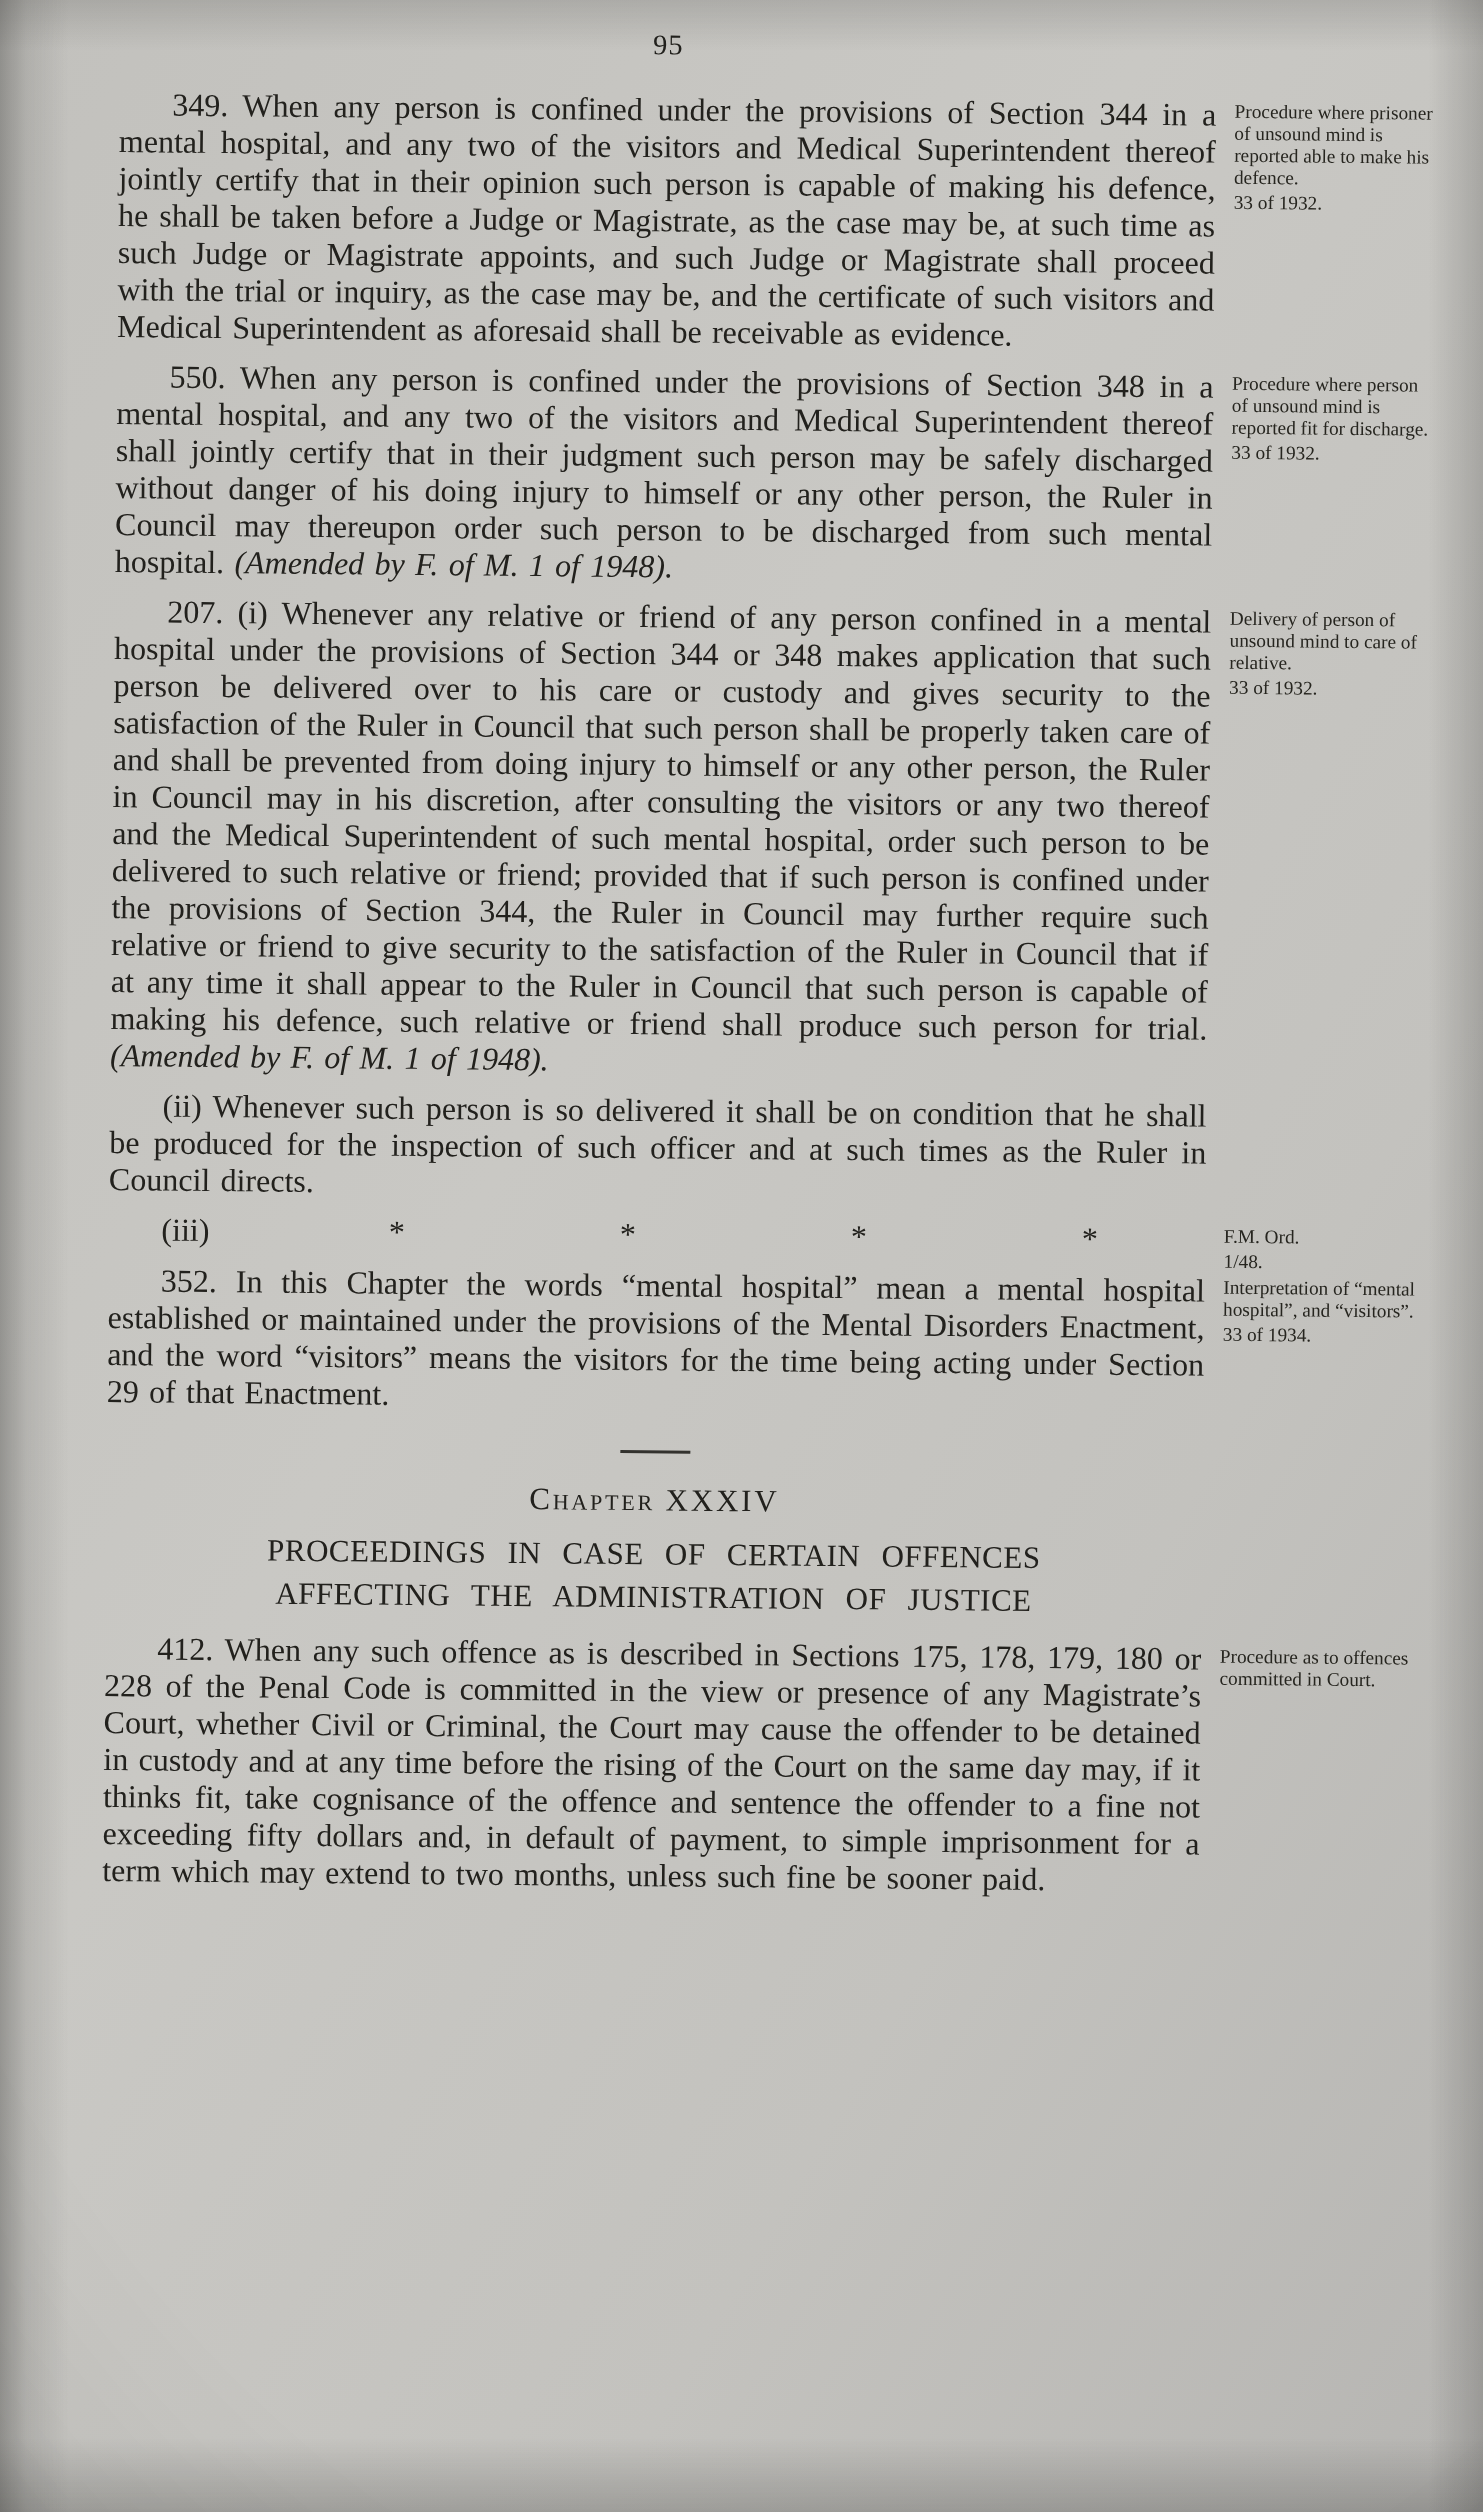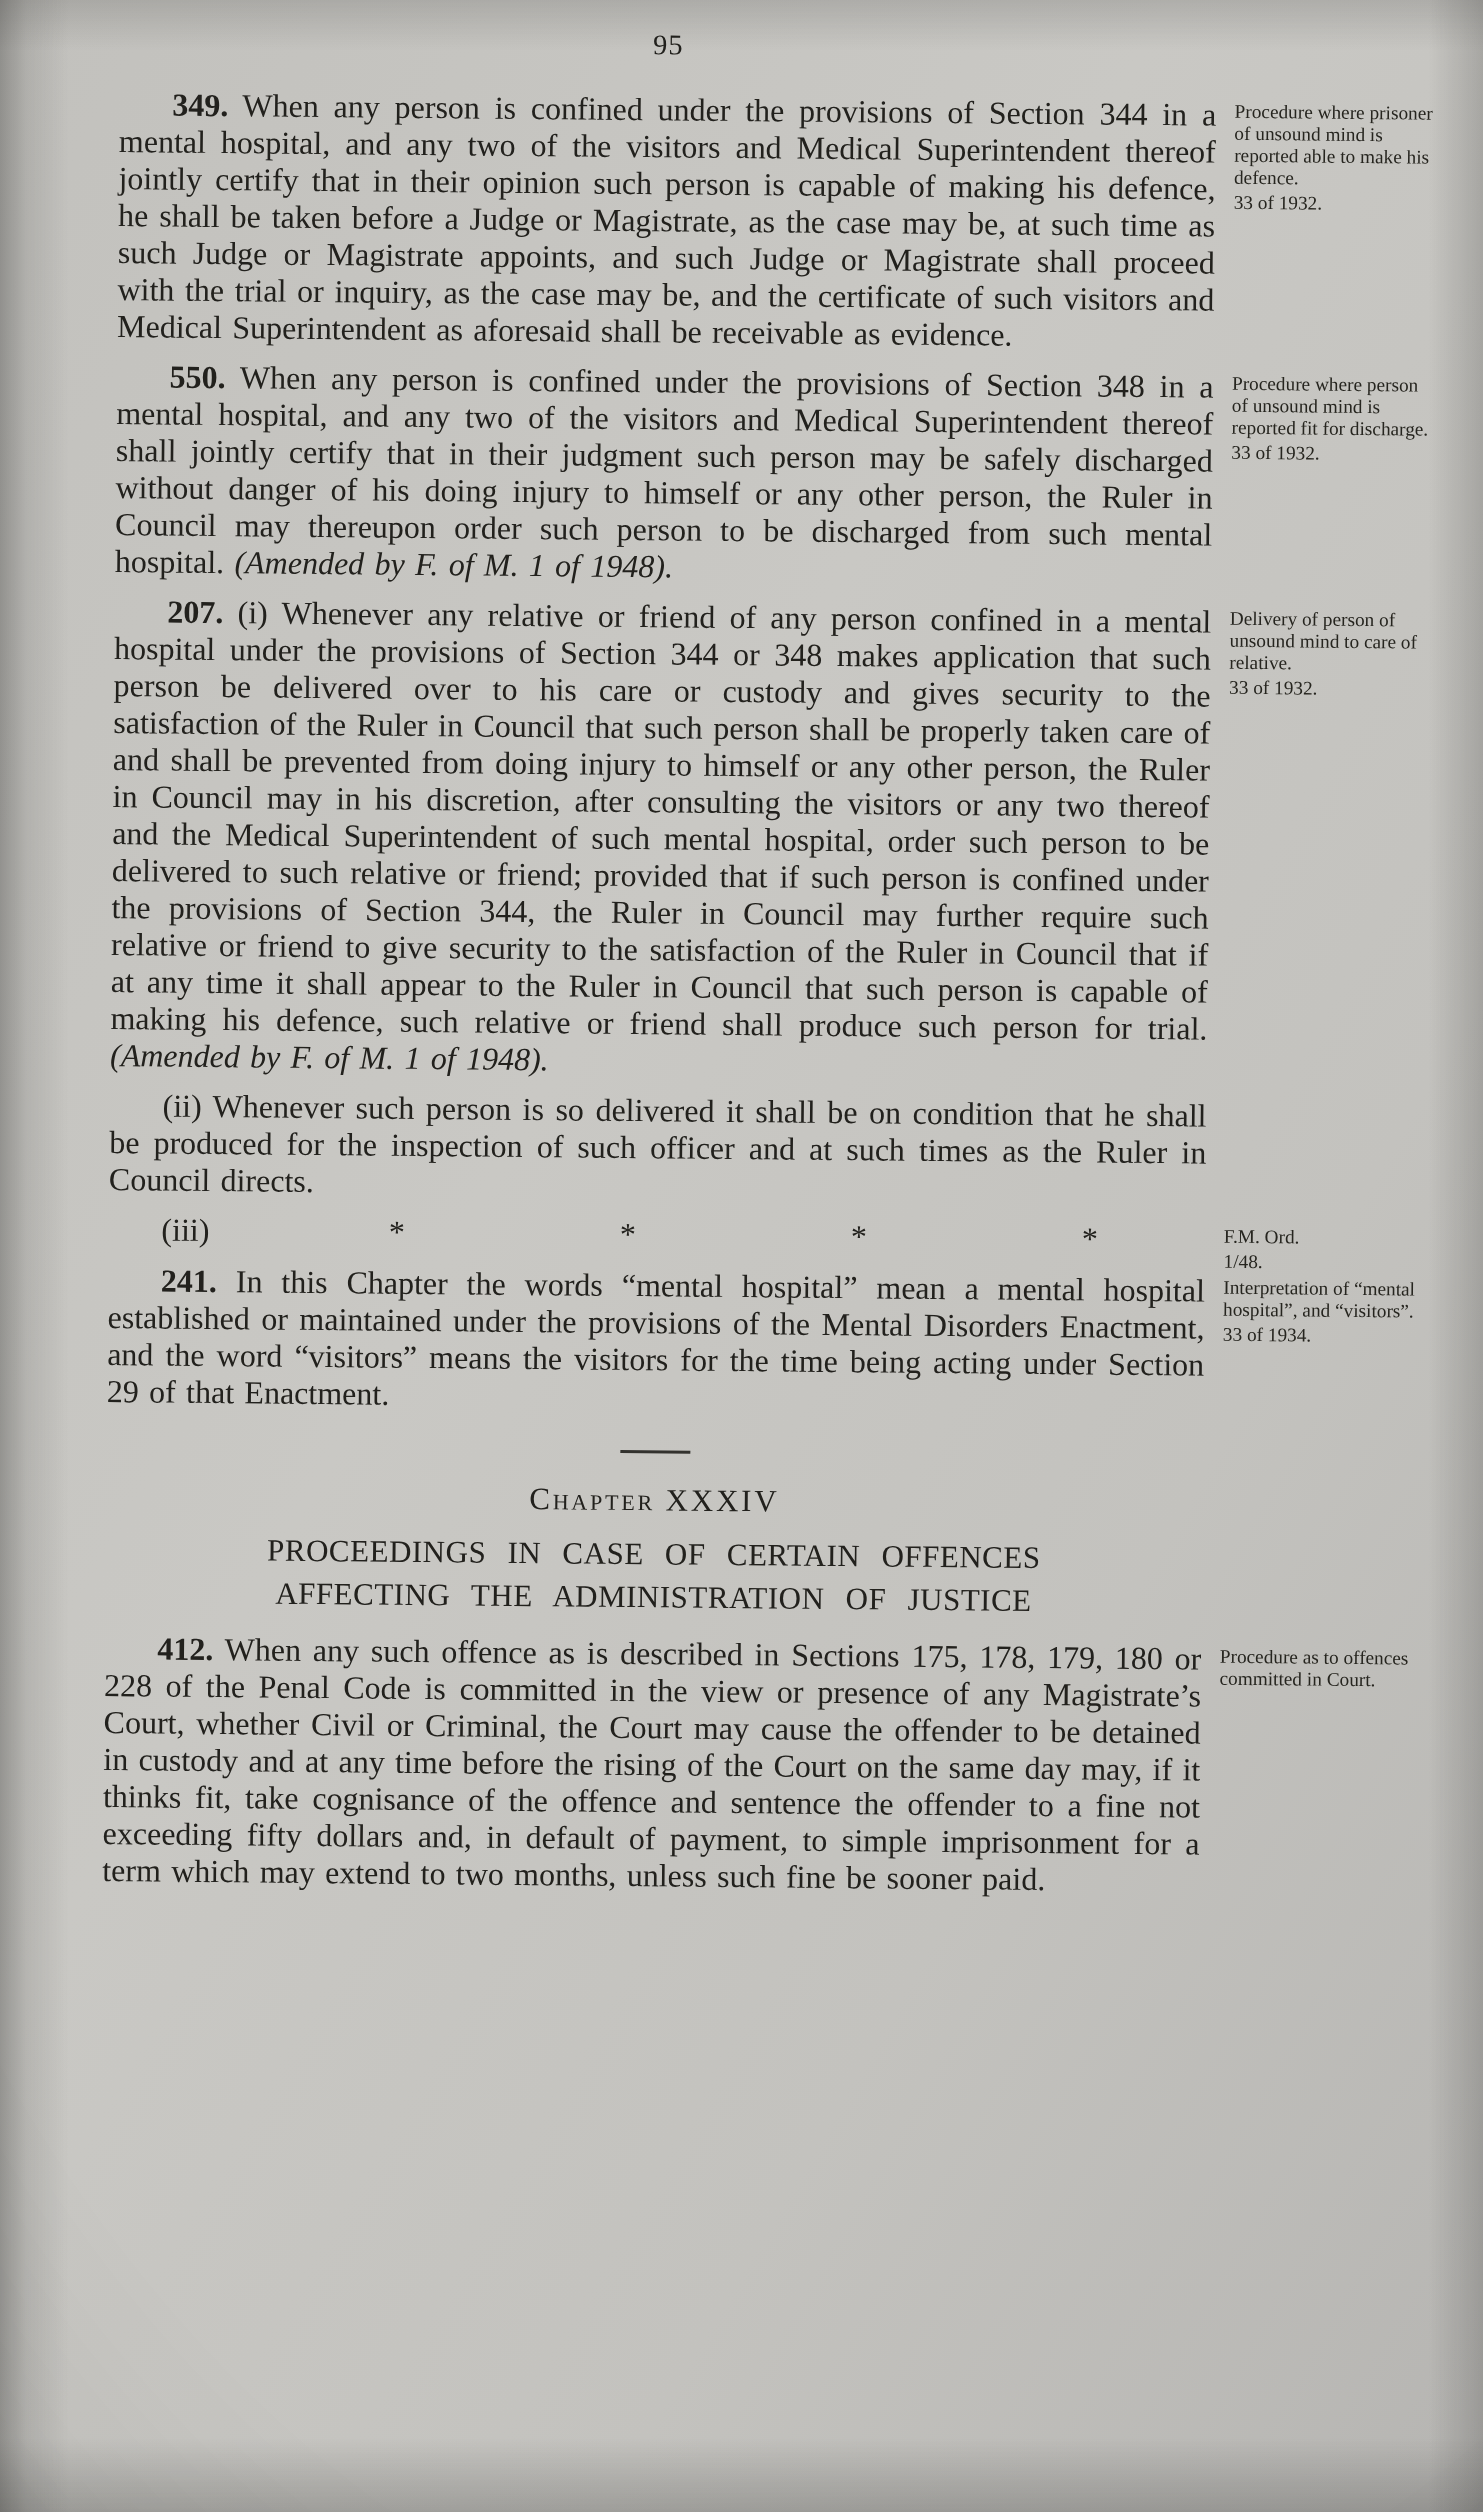--- a/index.html
+++ b/index.html
@@ -40,21 +40,21 @@
   }
   .para {
     grid-column: 1;
     font-size: 32px;
     line-height: 37px;
     text-align: justify;
     text-indent: 53px;
     word-spacing: 2.3px;
     margin: 0 0 13px 0;
   }
-  .secnum { font-weight: 700; }
+  .secnum { font-weight: 400; }
   .amend { font-style: italic; }
   .note {
     grid-column: 2;
     font-size: 19.3px;
     line-height: 22px;
     padding-top: 4.6px;
     color: #26251f;
   }
   .note-text { display: block; }
   .note-ref { display: block; margin-top: 2.8px; }
@@ -134,21 +134,21 @@
     <span class="star">*</span>
     <span class="star">*</span>
     <span class="star">*</span>
     <span class="star">*</span>
   </div>
   <aside class="note">
     <span class="note-text">F.M. Ord.</span>
     <span class="note-ref">1/48.</span>
   </aside>
 
-  <p class="para"><span class="secnum">241.</span>
+  <p class="para"><span class="secnum">352.</span>
     <span>In this Chapter the words “mental hospital” mean a mental hospital established or maintained under the provisions of the Mental Disorders Enactment, and the word “visitors” means the visitors for the time being acting under Section 29 of that Enactment.</span></p>
   <aside class="note">
     <span class="note-text">Interpretation of “mental hospital”, and “visitors”.</span>
     <span class="note-ref">33 of 1934.</span>
   </aside>
 
   <div class="divider-cell">
     <div class="rule"></div>
   </div>
   <aside class="note"></aside>

